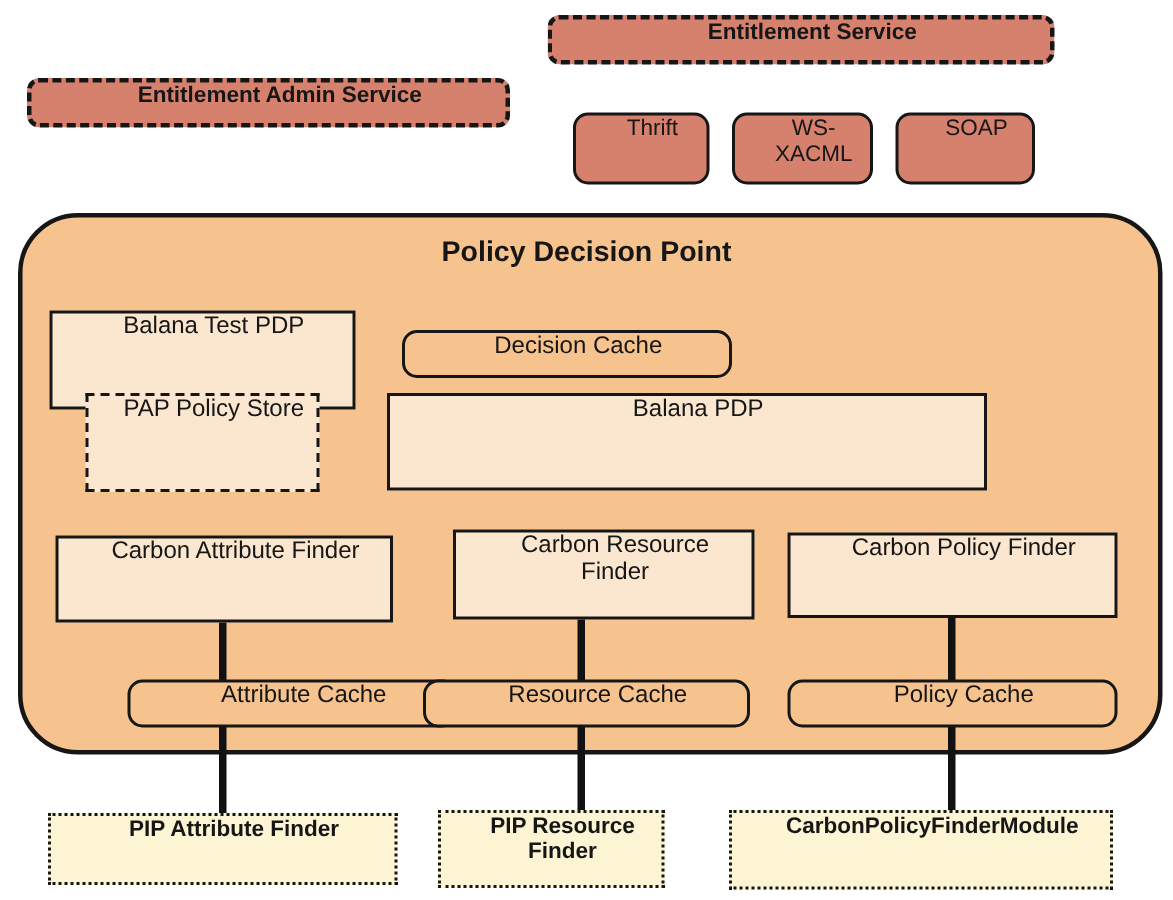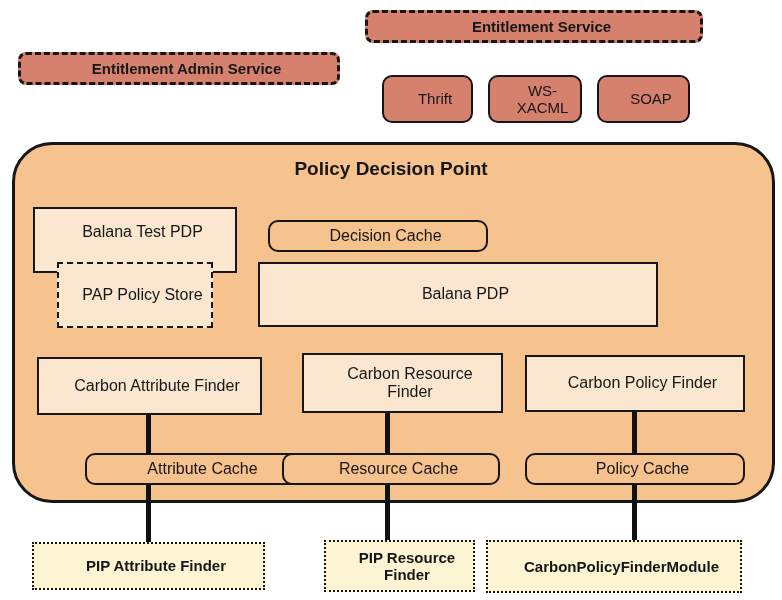--- a/index.html
+++ b/index.html
@@ -13,21 +13,20 @@
     position: relative;
     width: 782px;
     height: 600px;
     background: #ffffff;
     overflow: hidden;
   }
   .box {
     position: absolute;
     box-sizing: border-box;
     display: flex;
-    align-items: center;
     justify-content: center;
     text-align: center;
     line-height: 1.15;
     padding-left: 15px;
   }
   
   .service {
     background: #d6806e;
     border: 3px dashed #161616;
     border-radius: 8px;
@@ -163,20 +162,20 @@
   <div class="box cache" style="left:282px; top:453px; width:218px; height:32px;">
     <span>Resource Cache</span>
   </div>
   <div class="box cache" style="left:525px; top:453px; width:220px; height:32px;">
     <span>Policy Cache</span>
   </div>
 
   <div class="box pip" style="left:32px; top:542px; width:233px; height:48px;">
     <span>PIP Attribute Finder</span>
   </div>
-  <div class="box pip" style="left:292px; top:540px; width:151px; height:52px;margin-left:32px;">
+  <div class="box pip" style="left:292px; top:540px; width:151px; height:52px;">
     <span class="wrap-pip">PIP Resource Finder</span>
   </div>
   <div class="box pip" style="left:486px; top:540px; width:256px; height:53px;">
     <span>CarbonPolicyFinderModule</span>
   </div>
 
 </div>
 
 </body></html>

